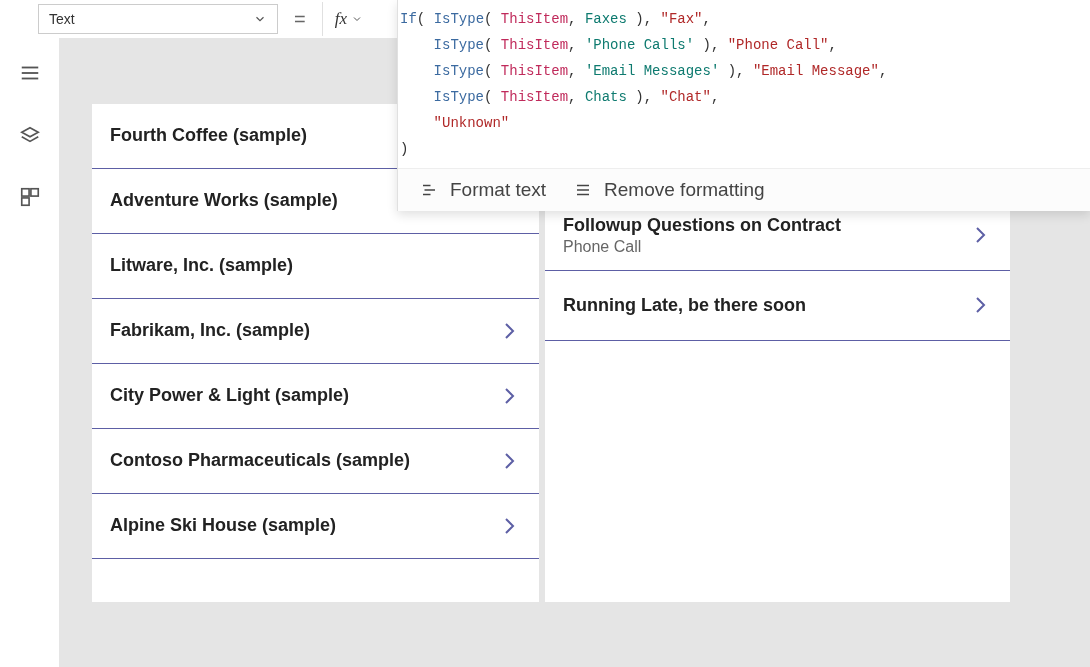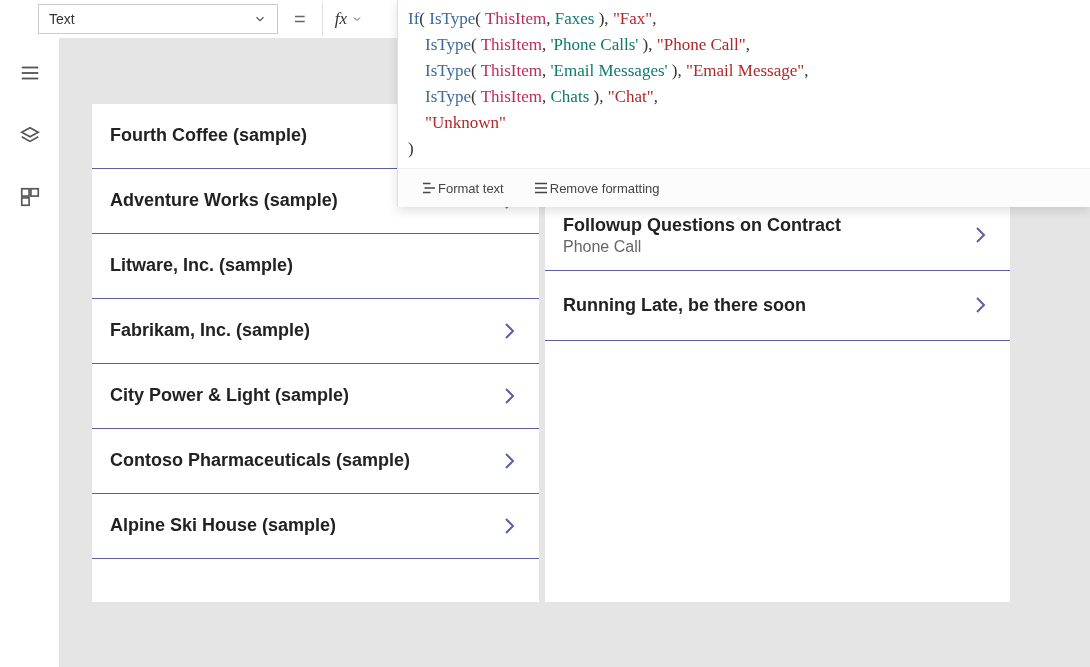--- a/index.html
+++ b/index.html
@@ -149,44 +149,44 @@
       background: #fff;
       z-index: 20;
       border-left: 1px solid #e0e0e0;
       box-shadow: 0 4px 10px rgba(0,0,0,0.12);
     }
     .formula-body {
       display: flex;
       align-items: flex-start;
     }
     .formula-text {
-      font-family: Liberation Serif, serif;
-      font-size: 17px;
+      font-family: Liberation Mono, monospace;
+      font-size: 14px;
       line-height: 26px;
-      padding: 6px 10px;
+      padding: 6px 2px;
       white-space: pre;
     }
     .tk-fn { color: #3b6aa0; }
     .tk-kw { color: #c02a5b; }
     .tk-id { color: #0d7a6f; }
     .tk-str { color: #b02828; }
     .tk-punc { color: #333; }
     .formula-toolbar {
       display: flex;
       align-items: center;
       gap: 28px;
       padding: 10px 22px;
       border-top: 1px solid #eee;
       background: #fcfcfc;
     }
     .tb-btn {
       display: flex;
       align-items: center;
-      gap: 0;
-      font-size: 13px;
+      gap: 12px;
+      font-size: 19px;
       color: #444;
       cursor: pointer;
     }
     svg { display: block; }
   </style>
 </head>
 <body>
 
 <div class="topbar">
   <div class="prop-select">

